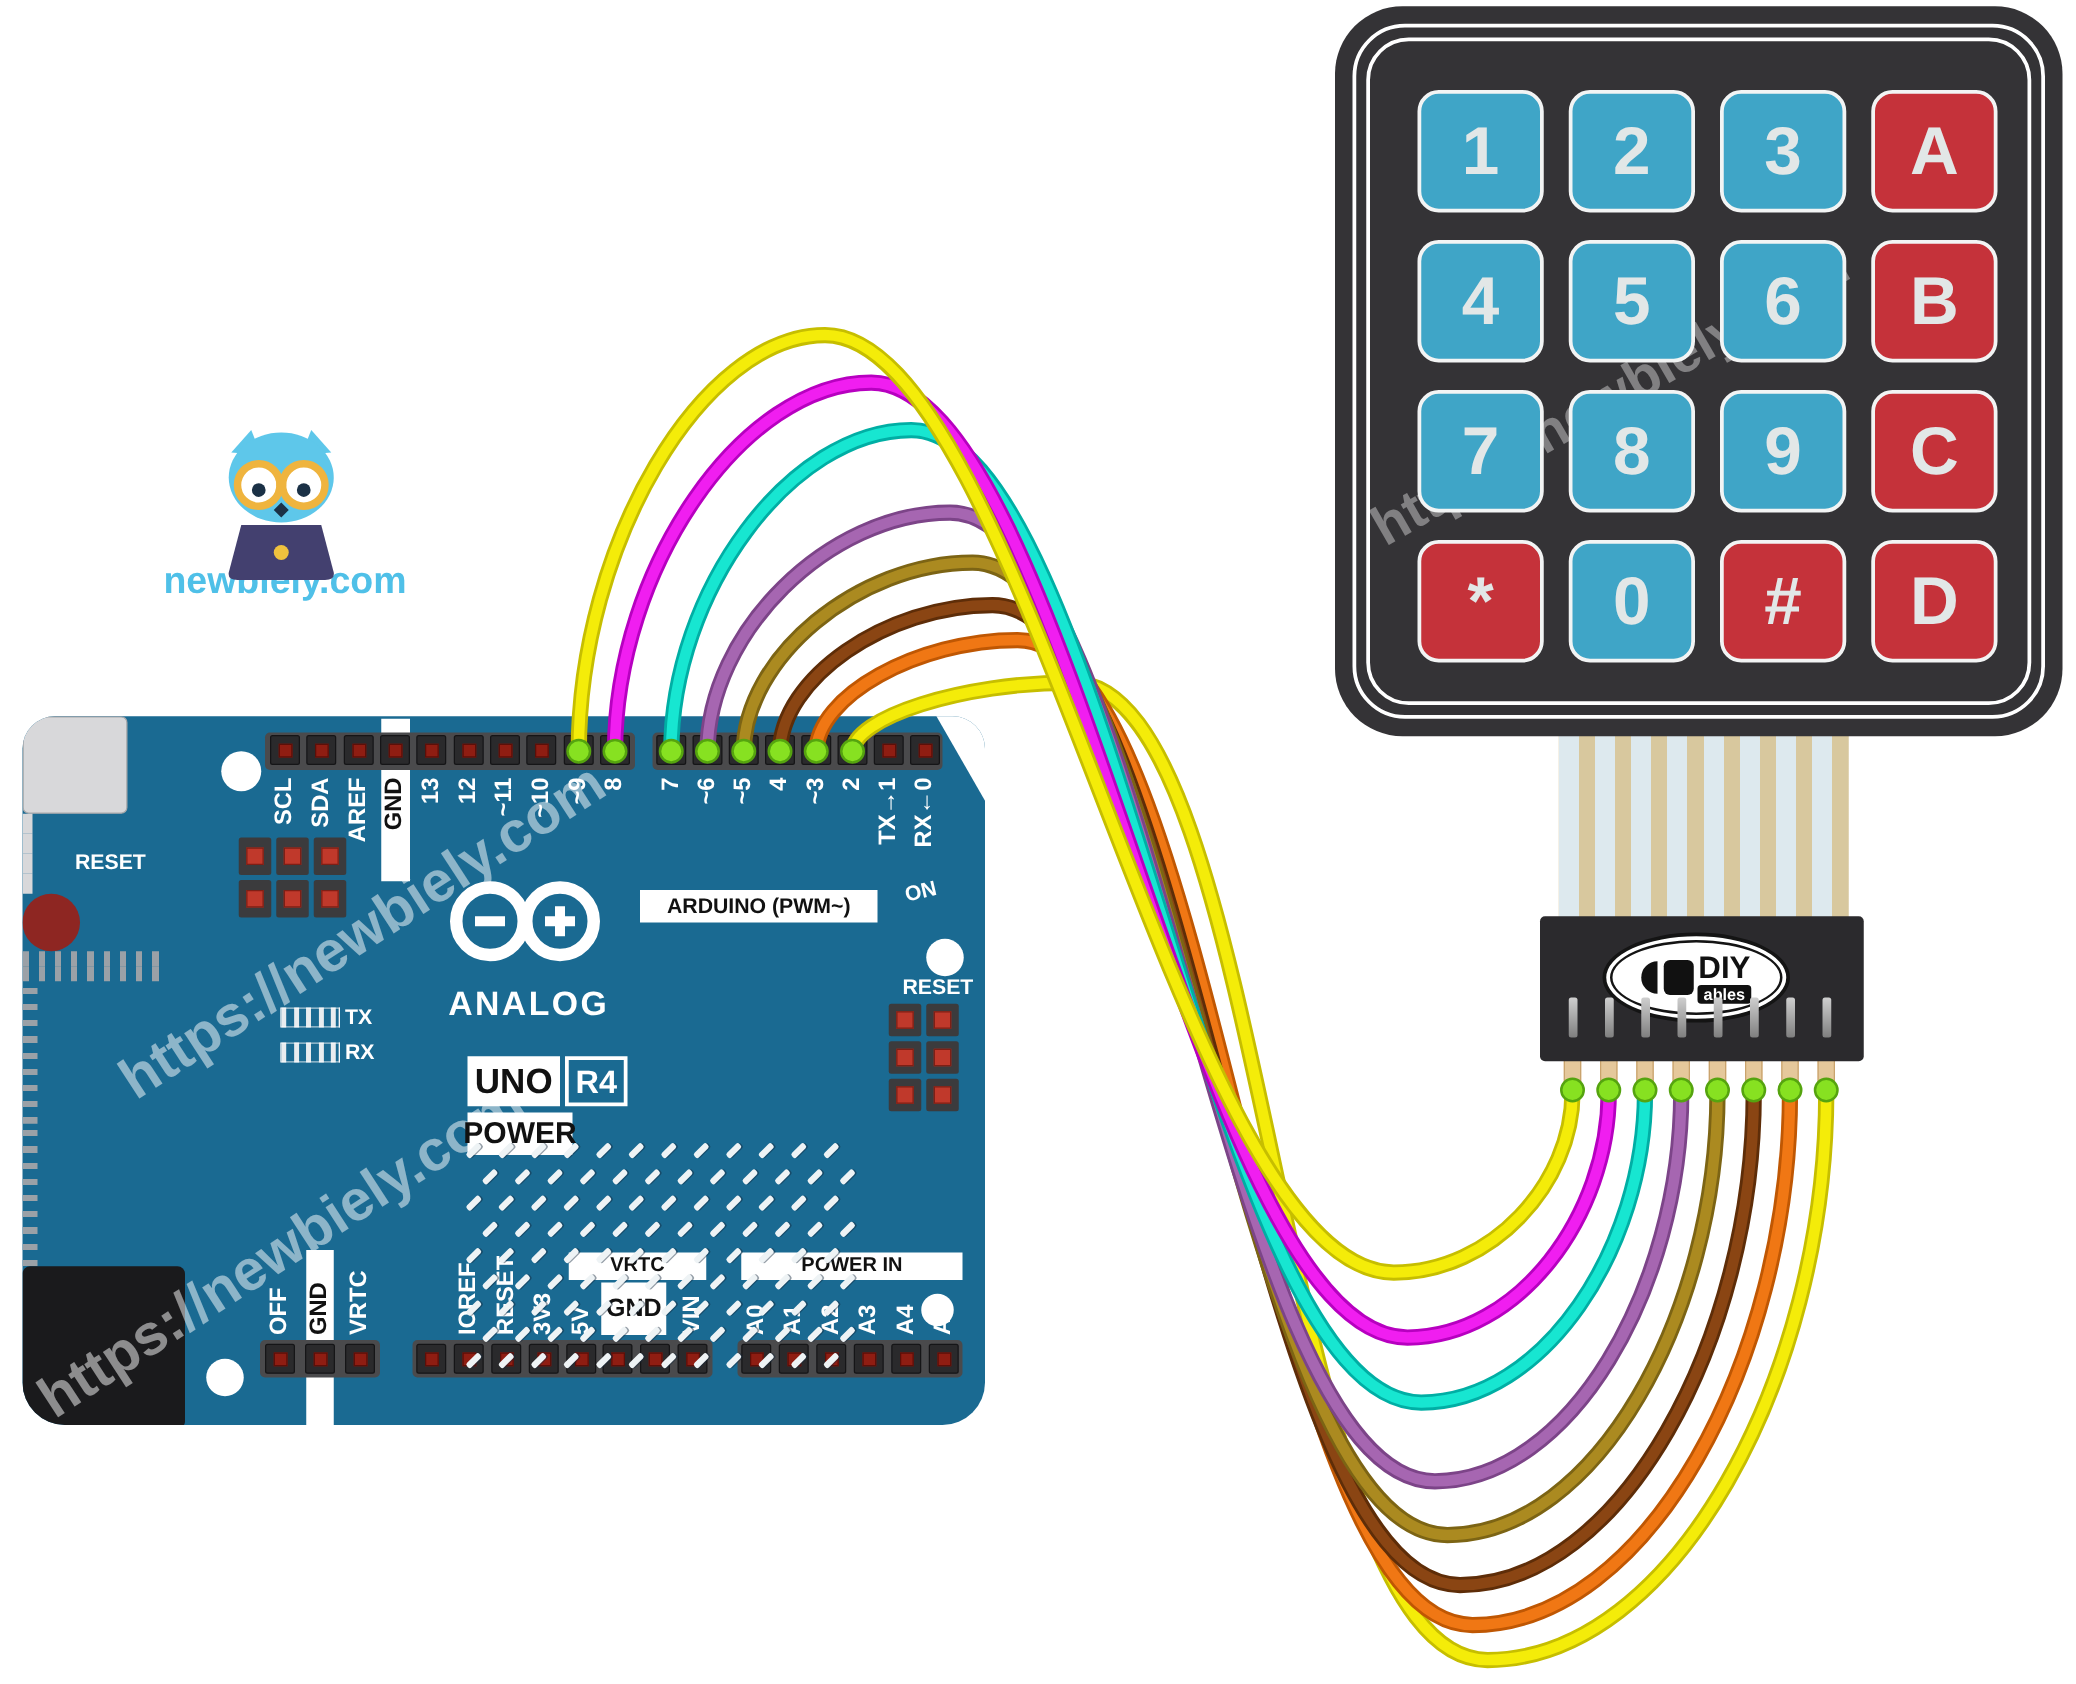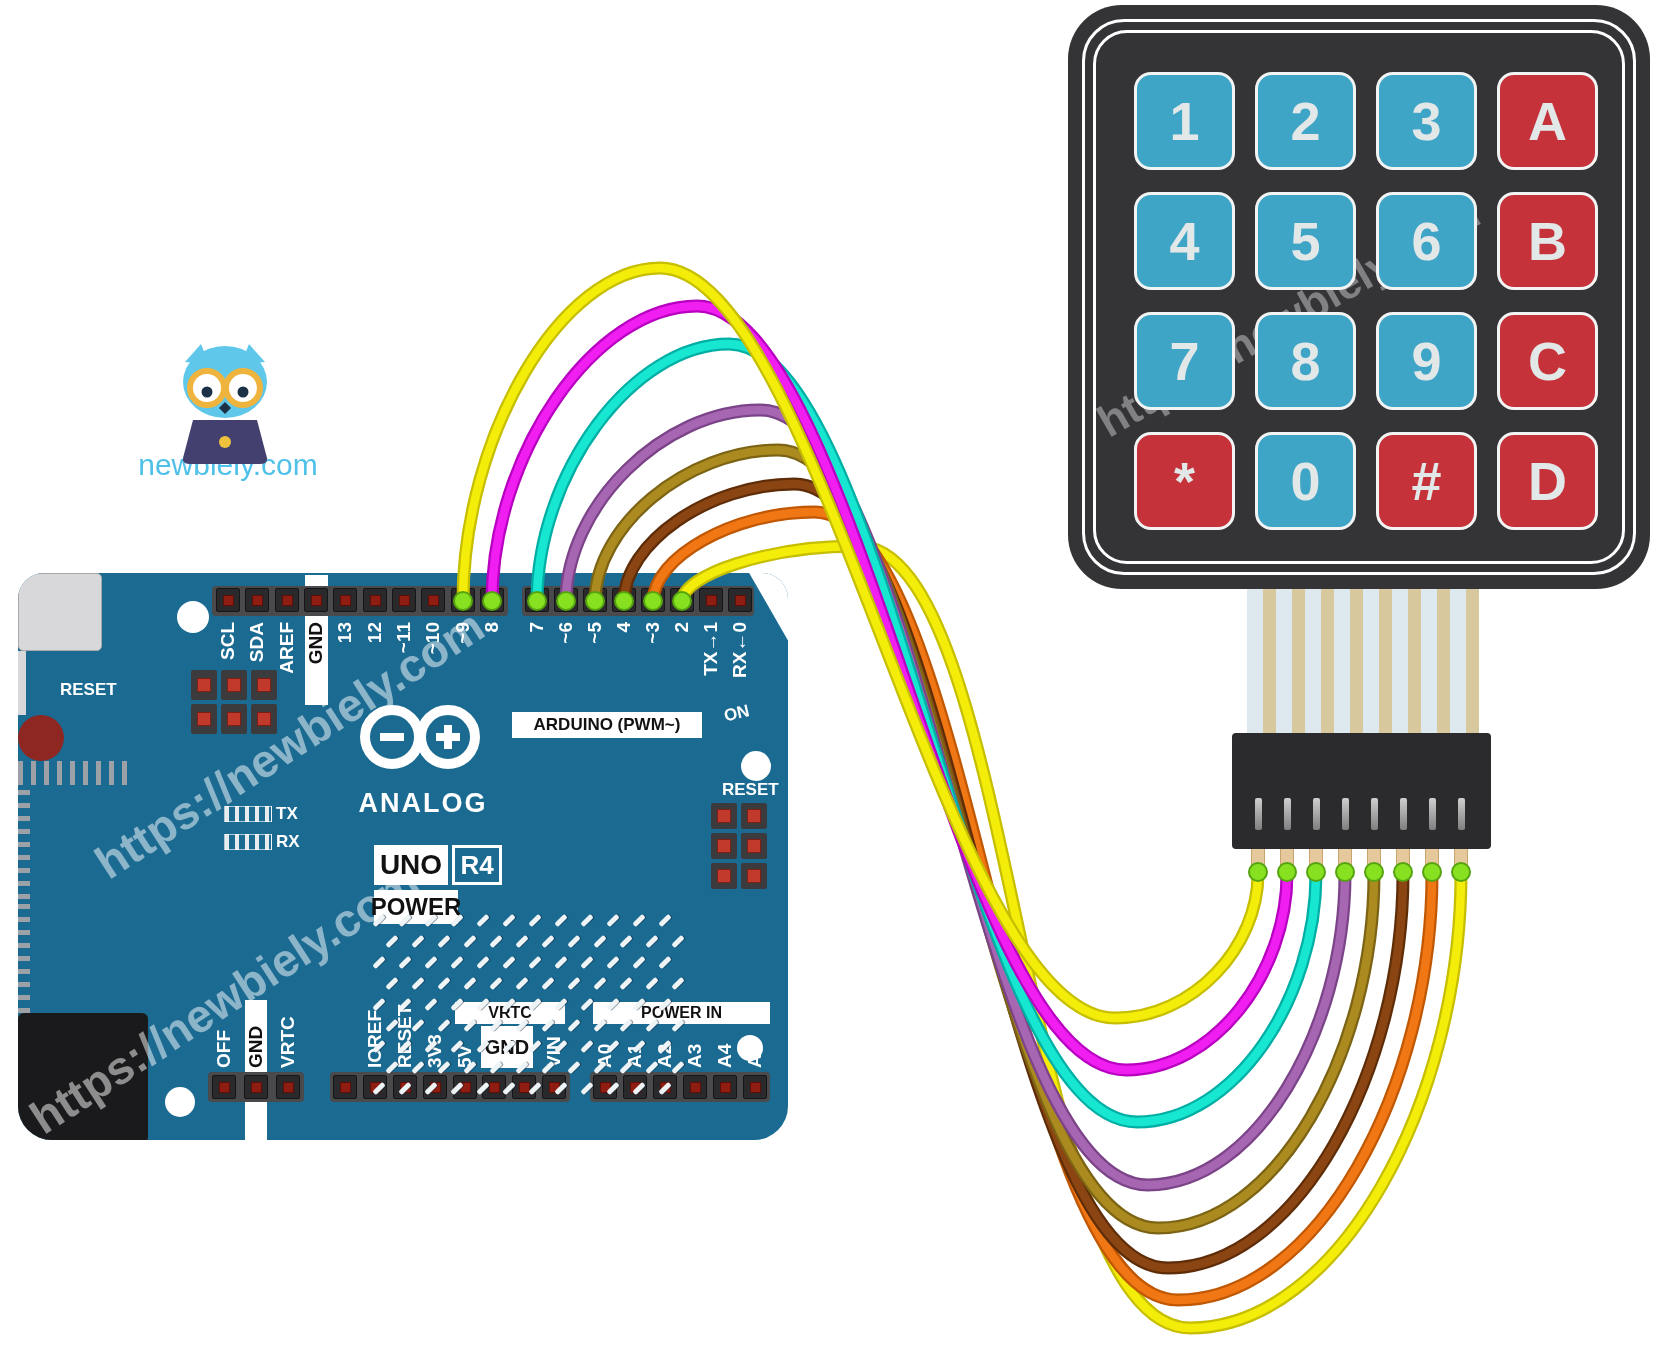--- a/index.html
+++ b/index.html
@@ -59,21 +59,21 @@
          transform:rotate(-45deg);box-shadow:1px 1px 0 rgba(20,40,60,.45);}
   .icred{position:absolute;width:14px;height:14px;background:#c0392b;border:1px solid #7e1f15;}
   .iccell{position:absolute;width:26px;height:26px;background:#3b3b3d;border-radius:2px;}
   .hole{position:absolute;background:#fff;border-radius:50%;}
   .ladder{position:absolute;height:16px;border:1px solid rgba(255,255,255,.65);
           background:repeating-linear-gradient(90deg,#e8ecef 0 4px,rgba(0,0,0,0) 4px 10px);}
   .declbl{position:absolute;font-weight:bold;color:#fff;white-space:nowrap;}
 
   svg.wires{position:absolute;left:0;top:0;z-index:5;pointer-events:none;}
   .logo-text{position:absolute;left:128px;top:448px;width:200px;text-align:center;
-             color:#4fc0e8;font-weight:normal;font-size:30px;}
+             color:#4fc0e8;font-weight:bold;font-size:30px;}
 </style>
 </head>
 <body>
 
 <div class="stage">
 
   <svg class="abs" style="left:165px;top:342px;z-index:1" width="120" height="130" viewBox="0 0 120 130">
     <path d="M20,20 L36,2 L44,22 Z" fill="#5ec7ea"></path>
     <path d="M100,20 L84,2 L76,22 Z" fill="#5ec7ea"></path>
     <ellipse cx="60" cy="40" rx="42" ry="36" fill="#5ec7ea"></ellipse>
@@ -420,20 +420,29 @@
       <div class="key" style="left: 308px; top: 307px; background: rgb(63, 165, 199); color: rgb(226, 231, 231);">9</div>
       <div class="key" style="left: 429px; top: 307px; background: rgb(197, 50, 58); color: rgb(226, 231, 231);">C</div>
       <div class="key" style="left: 66px; top: 427px; background: rgb(197, 50, 58); color: rgb(226, 231, 231);">*</div>
       <div class="key" style="left: 187px; top: 427px; background: rgb(63, 165, 199); color: rgb(226, 231, 231);">0</div>
       <div class="key" style="left: 308px; top: 427px; background: rgb(197, 50, 58); color: rgb(226, 231, 231);">#</div>
       <div class="key" style="left: 429px; top: 427px; background: rgb(197, 50, 58); color: rgb(226, 231, 231);">D</div>
     </div>
 
   <div class="ribbon"></div>
   <div class="connector"></div>
+  <div class="oval">
+    <div class="oval-ring"></div>
+    <div class="gl-half"></div>
+    <div class="gl-sq"></div>
+    <div class="diy-col">
+      <span class="diy-main">DIY</span>
+      <span class="diy-sub">ables</span>
+    </div>
+  </div>
 
   <svg class="wires" width="1661" height="1347" viewBox="0 0 1661 1347" id="wiresvg">
       <path d="M 682 602 C 682 574 770 546 858 546 C 1018 546 1020 1328 1190 1328 C 1339 1328 1461 1101 1461 874" fill="none" stroke="#c6be00" stroke-width="13" stroke-linecap="round"></path>
       <path d="M 682 602 C 682 574 770 546 858 546 C 1018 546 1020 1328 1190 1328 C 1339 1328 1461 1101 1461 874" fill="none" stroke="#f4ec09" stroke-width="8.5" stroke-linecap="round"></path>
       <path d="M 653 602 C 653 557 734 512 814 512 C 974 512 1008 1300 1178 1300 C 1318 1300 1432 1087 1432 874" fill="none" stroke="#bf5703" stroke-width="13" stroke-linecap="round"></path>
       <path d="M 653 602 C 653 557 734 512 814 512 C 974 512 1008 1300 1178 1300 C 1318 1300 1432 1087 1432 874" fill="none" stroke="#f07714" stroke-width="8.5" stroke-linecap="round"></path>
       <path d="M 624 602 C 624 543 709 484 794 484 C 954 484 998 1268 1168 1268 C 1297 1268 1403 1071 1403 874" fill="none" stroke="#5e2d08" stroke-width="13" stroke-linecap="round"></path>
       <path d="M 624 602 C 624 543 709 484 794 484 C 954 484 998 1268 1168 1268 C 1297 1268 1403 1071 1403 874" fill="none" stroke="#8a4513" stroke-width="8.5" stroke-linecap="round"></path>
       <path d="M 595 602 C 595 526 687 450 778 450 C 938 450 988 1228 1158 1228 C 1277 1228 1374 1051 1374 874" fill="none" stroke="#7c6414" stroke-width="13" stroke-linecap="round"></path>
       <path d="M 595 602 C 595 526 687 450 778 450 C 938 450 988 1228 1158 1228 C 1277 1228 1374 1051 1374 874" fill="none" stroke="#ab8a20" stroke-width="8.5" stroke-linecap="round"></path>

